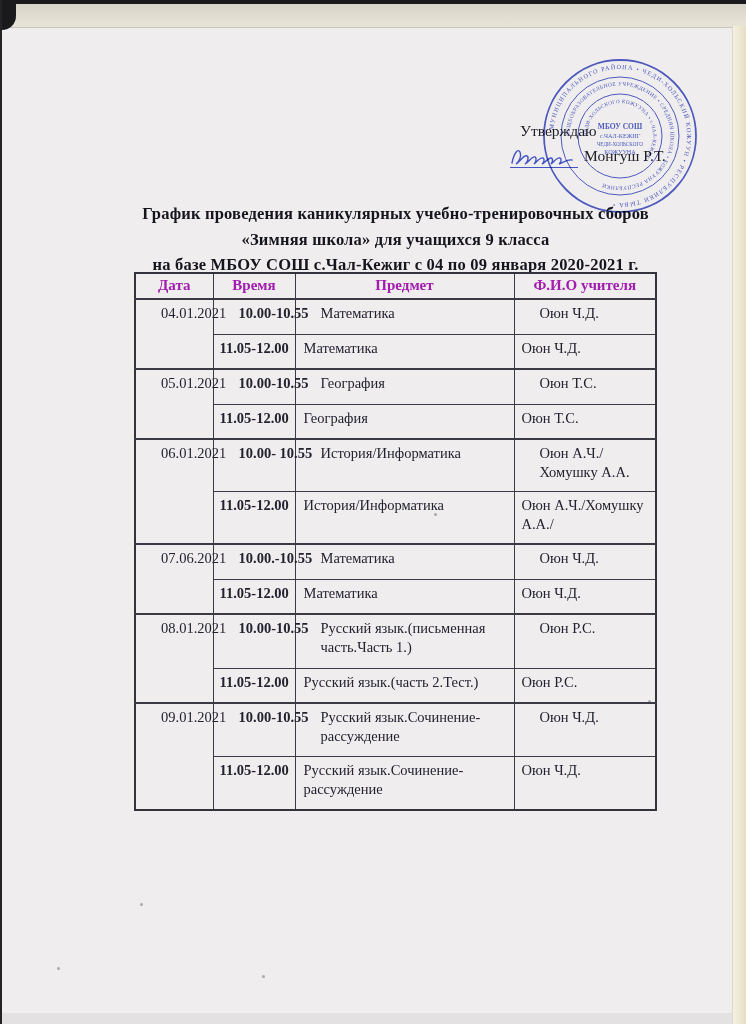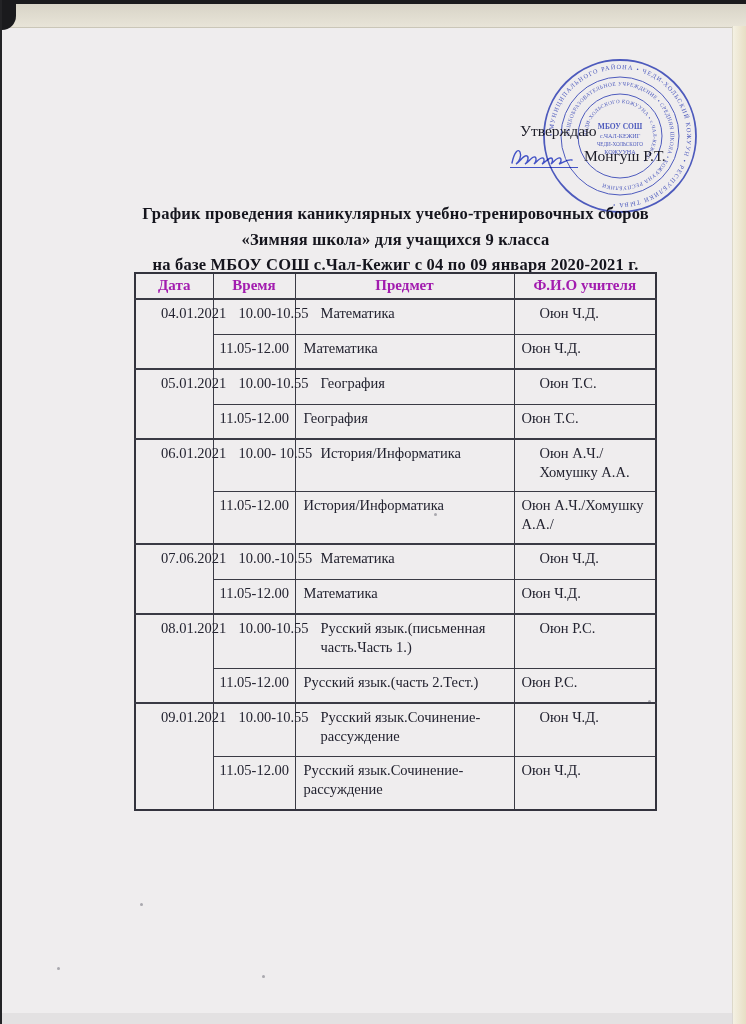--- a/index.html
+++ b/index.html
@@ -40,21 +40,21 @@
   
   .sched-wrap{position:absolute;left:134px;top:272px;}
   table.sched{border-collapse:collapse;table-layout:fixed;width:521px;
     border:2px solid #33333d;font-size:14.5px;color:#232330;}
   .sched th,.sched td{border:1.5px solid #3a3a44;vertical-align:top;}
   .sched th{font-size:15px;font-weight:bold;padding:3px 2px 4px;text-align:center;color:#a21caf;}
   .sched thead th{border-bottom-width:2px;}
   .sched tr.group-first td{border-top-width:2px;padding-left:25px;}
   .sched td{padding:4px 6px 11px 8px;line-height:1.28;}
   .sched td.c-date{padding:4px 2px 10px 5px;white-space:nowrap;}
-  .sched td.c-time{padding:4px 2px 10px 6px;white-space:nowrap;}
+  .sched td.c-time{padding:4px 2px 10px 6px;white-space:nowrap;font-weight:bold;}
   .sched td.c-teacher{padding:4px 4px 10px 7px;}
 </style>
 </head>
 <body style="--stamp-ink: #4353c6;">
 
 <div class="scan-band"></div>
 <div class="scan-top-dark"></div>
 <div class="scan-corner"></div>
 <div class="scan-left"></div>
 <div class="scan-right"></div>

